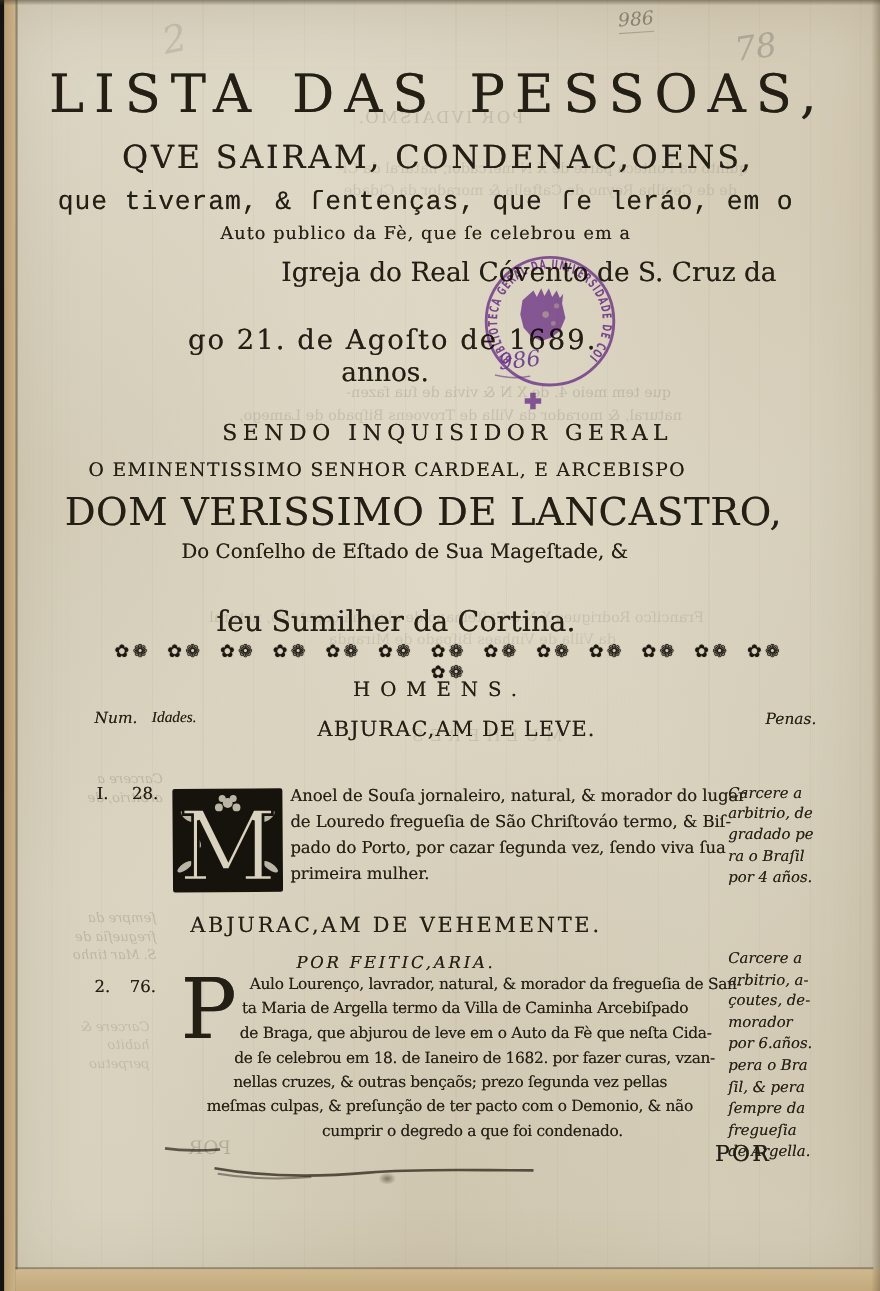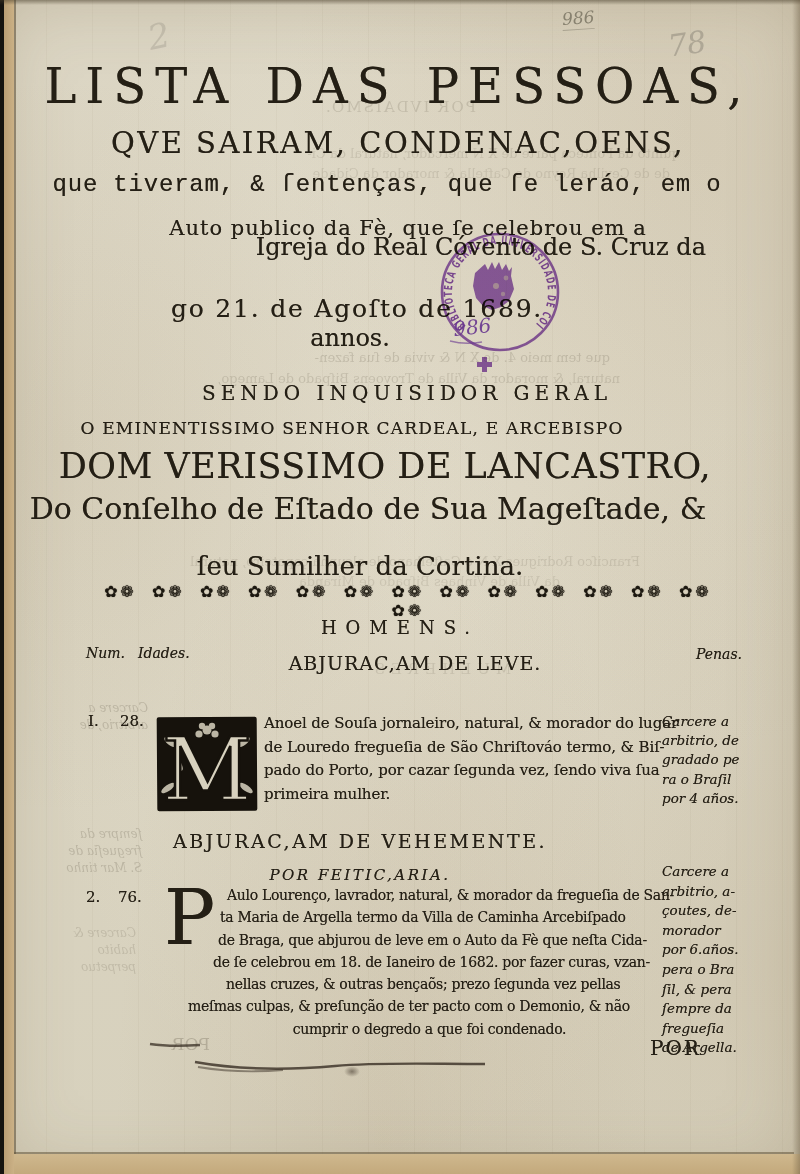--- a/index.html
+++ b/index.html
@@ -29,56 +29,56 @@
   .abs{position:absolute;}
   .ctr{text-align:center;}
   .ink{color:#241f15;text-shadow:0 0 .5px rgba(35,28,18,.65);}
   .nowrap{white-space:nowrap;}
   .z2{z-index:2;}
 
   
   .tl1{left:14px;width:768px;top:58px;font-size:48px;letter-spacing:9px;word-spacing:4px;}
   .tl2{left:14px;width:768px;top:126px;font-size:29px;letter-spacing:2.5px;}
   .tl3{left:14px;width:746px;top:171px;font-size:24px;letter-spacing:.8px;font-family:Liberation Mono, monospace;}
-  .tl4{left:14px;width:746px;top:216px;font-size:21px;letter-spacing:1px;padding-left:21px;}
+  .tl4{left:14px;width:746px;top:202px;font-size:16px;letter-spacing:1px;}
   .tl5{left:14px;width:692px;top:233px;font-size:24px;text-align:right;}
   .tl6{left:14px;width:692px;top:263px;font-size:25px;letter-spacing:1.5px;}
   .tl7{left:14px;width:686px;top:294px;font-size:25px;letter-spacing:1.8px;}
   .tl8{left:14px;width:672px;top:324px;font-size:24px;}
 
   .i1{left:14px;width:786px;top:381px;font-size:20px;letter-spacing:5px;}
   .i2{left:10px;width:684px;top:418px;font-size:17px;letter-spacing:1.2px;}
   .i3{left:14px;width:742px;top:446px;font-size:35px;letter-spacing:.5px;text-align:center;}
-  .i4{left:14px;width:708px;top:491px;font-size:30px;}
+  .i4{left:14px;width:708px;top:491px;font-size:18px;}
   .i5{left:14px;width:692px;top:551px;font-size:26px;}
 
   .ornaments{left:84px;width:648px;top:582px;font-family:"DejaVu Sans",sans-serif;font-size:16px;
     letter-spacing:3px;word-spacing:7px;color:#1c1810;text-shadow:0 0 1px rgba(25,20,12,.7);}
 
   .homens{left:14px;width:772px;top:617px;font-size:18px;letter-spacing:9px;}
   .col-num{left:86px;top:645px;font-size:14px;font-style:italic;}
-  .col-idades{left:138px;top:645px;font-size:14px;font-style:italic;}
+  .col-idades{left:138px;top:645px;font-size:14px;font-style:italic;font-family:Liberation Serif, serif;}
   .col-penas{left:696px;top:646px;font-size:14px;font-style:italic;}
   .h-leve{left:130px;width:570px;top:652px;font-size:19px;letter-spacing:1px;}
   .h-veh{left:10px;width:700px;top:830px;font-size:19px;letter-spacing:2.5px;}
   .h-feit{left:10px;width:700px;top:866px;font-size:15px;font-style:italic;letter-spacing:2.5px;}
 
   .e1-num{left:88px;top:712px;font-size:15px;}
   .e1-idade{left:120px;top:712px;font-size:15px;}
   .initial-m{left:156px;top:716px;width:102px;height:96px;}
   .e1-text{left:264px;top:712px;width:410px;font-size:15px;line-height:23.5px;letter-spacing:-.1px;}
   .penas1{left:662px;top:712px;width:110px;font-size:13.5px;line-height:19.2px;font-style:italic;}
 
   .e2-num{left:86px;top:888px;font-size:15px;}
   .e2-idade{left:118px;top:888px;font-size:15px;}
   .e2-text{left:188px;top:884px;width:480px;font-size:14px;line-height:22.3px;letter-spacing:-.3px;}
   .dropcap-p{position:absolute;left:-24px;top:-4px;font-size:76px;line-height:76px;color:#241f15;
     text-shadow:0 0 .6px rgba(35,28,18,.7);}
   .m1{margin-left:39px;} .m2{margin-left:32px;} .m3{margin-left:30px;} .m4{margin-left:25px;}
-  .m5{margin-left:30px;} .m6{margin-left:38px;} .m7{margin-left:0;} .m8{margin-left:3px;text-align:center;}
+  .m5{margin-left:30px;} .m6{margin-left:24px;} .m7{margin-left:0;} .m8{margin-left:3px;text-align:center;}
   .penas2{left:662px;top:862px;width:110px;font-size:13.5px;line-height:19.6px;font-style:italic;}
 
   .catchword{left:650px;top:1036px;font-size:20px;letter-spacing:2px;}
 
   
   .pencil-986{left:562px;top:8px;font-size:17px;font-style:italic;color:#87816f;
     transform:rotate(-4deg);border-bottom:1.5px solid rgba(135,129,111,.55);padding-bottom:1px;z-index:3;}
   .pencil-78{left:668px;top:26px;font-size:30px;font-style:italic;color:rgba(125,120,108,.42);transform:rotate(-8deg);z-index:3;}
   .pencil-2{left:148px;top:16px;font-size:34px;font-style:italic;color:rgba(145,140,128,.32);transform:rotate(-12deg);z-index:3;}
 

